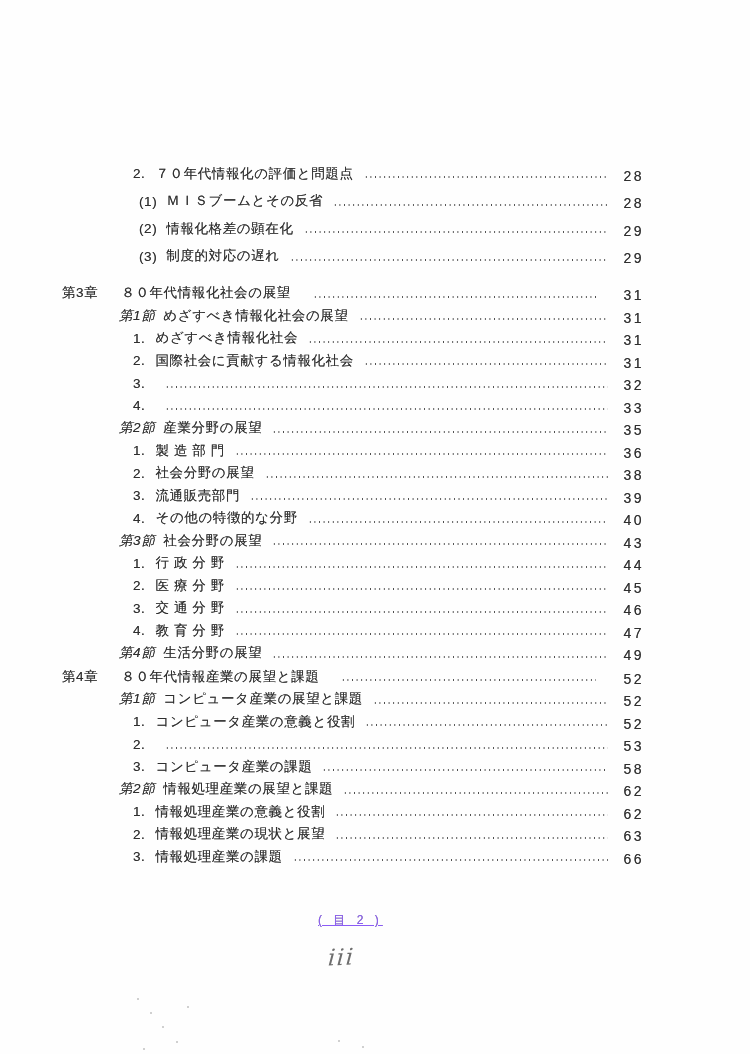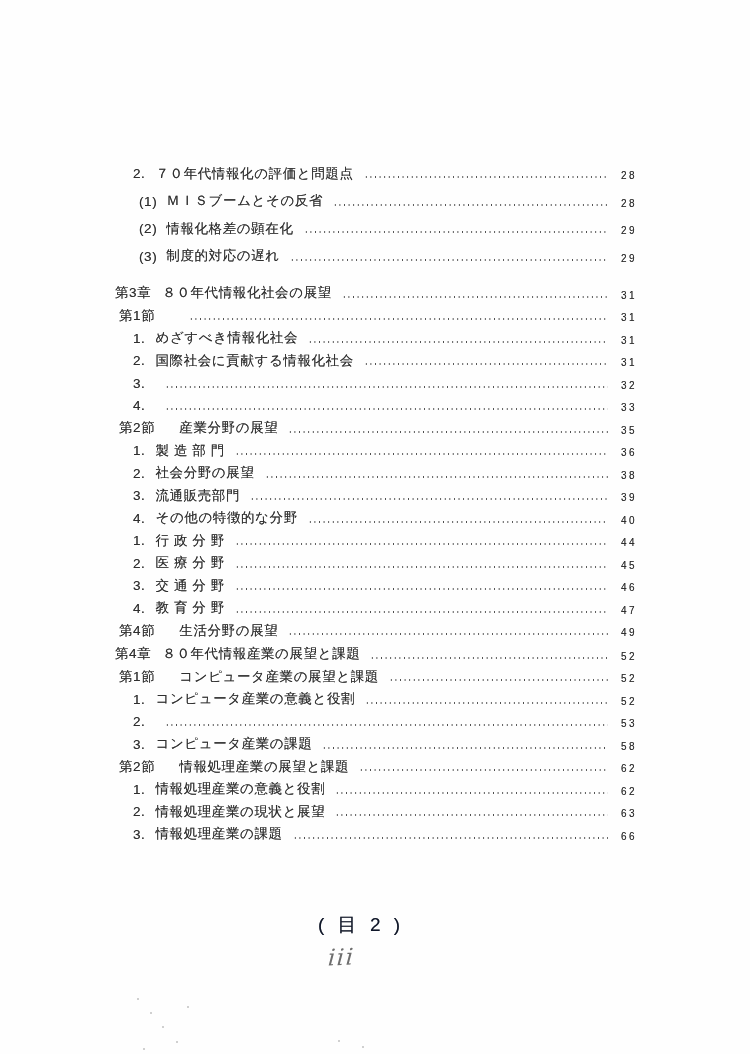--- a/index.html
+++ b/index.html
@@ -29,60 +29,61 @@
     padding-right: 106px;
     font-size: 13.5px;
     letter-spacing: 0.6px;
     text-shadow: 0 0 0.6px rgba(55,55,55,0.65);
     white-space: nowrap;
   }
   .row.tall { height: 27.5px; }
   .row.gap-chapter1 { margin-top: 12px; }
   .row.gap-chapter2 { margin-top: 1px; }
 
-  .row.chapter { padding-left: 115px; }
+  .row.chapter { padding-left: 62px; gap: 12px; }
   .row.section { padding-left: 119px; }
   .row.item    { padding-left: 133px; }
   .row.subitem { padding-left: 139px; }
 
   .row.chapter .num { margin-right: 11px; }
-  .row.section .num { margin-right: 24px; }
+  .row.section .num { margin-right: 8px; font-style: italic; }
   .row.item    .num { margin-right: 10px; min-width: 8px; }
   .row.subitem .num { margin-right: 9px; }
 
   .num { flex: 0 0 auto; }
   .label { flex: 0 0 auto; }
 
   .leader {
     flex: 1 1 auto;
     height: 2px;
     align-self: center;
     margin: 7px 6px 0 10px;
     background-image: radial-gradient(circle, #4c4c4c 0.8px, rgba(0,0,0,0) 0.95px);
     background-size: 4.6px 2px;
     background-repeat: repeat-x;
     background-position: 0 50%;
   }
   .pg {
     flex: 0 0 auto;
     min-width: 30px;
-    font-size: 10px;
+    font-size: 14px;
     letter-spacing: 2.5px;
     transform: translateY(2px);
-    text-align: center;
+    text-align: right;
   }
 
   .footer-label {
     position: absolute;
     top: 912px;
     left: 318px;
-    font-size: 19px;
+    font-size: 12px;
     letter-spacing: 4px;
-    color: #0f172a;
+    color: #8b5cf6;
     text-shadow: 0 0 0.6px rgba(55,55,55,0.6);
+    text-decoration: underline;
   }
   .page-number-mark {
     position: absolute;
     top: 944px;
     left: 328px;
     font-family: "DejaVu Serif", serif;
     font-style: italic;
     font-size: 23px;
     letter-spacing: 1.5px;
     color: #6e6e6e;
@@ -127,20 +128,21 @@
         <span class="pg">29</span>
       </div>
       <div class="row chapter gap-chapter1">
         <span class="num">第3章</span>
         <span class="label">８０年代情報化社会の展望</span>
         <span class="leader"></span>
         <span class="pg">31</span>
       </div>
       <div class="row section">
         <span class="num">第1節</span>
+        <span class="label">めざすべき情報化社会の展望</span>
         <span class="leader"></span>
         <span class="pg">31</span>
       </div>
       <div class="row item">
         <span class="num">1.</span>
         <span class="label">めざすべき情報化社会</span>
         <span class="leader"></span>
         <span class="pg">31</span>
       </div>
       <div class="row item">
@@ -181,20 +183,26 @@
         <span class="num">3.</span>
         <span class="label">流通販売部門</span>
         <span class="leader"></span>
         <span class="pg">39</span>
       </div>
       <div class="row item">
         <span class="num">4.</span>
         <span class="label">その他の特徴的な分野</span>
         <span class="leader"></span>
         <span class="pg">40</span>
+      </div>
+      <div class="row section">
+        <span class="num">第3節</span>
+        <span class="label">社会分野の展望</span>
+        <span class="leader"></span>
+        <span class="pg">43</span>
       </div>
       <div class="row item">
         <span class="num">1.</span>
         <span class="label">行 政 分 野</span>
         <span class="leader"></span>
         <span class="pg">44</span>
       </div>
       <div class="row item">
         <span class="num">2.</span>
         <span class="label">医 療 分 野</span>

